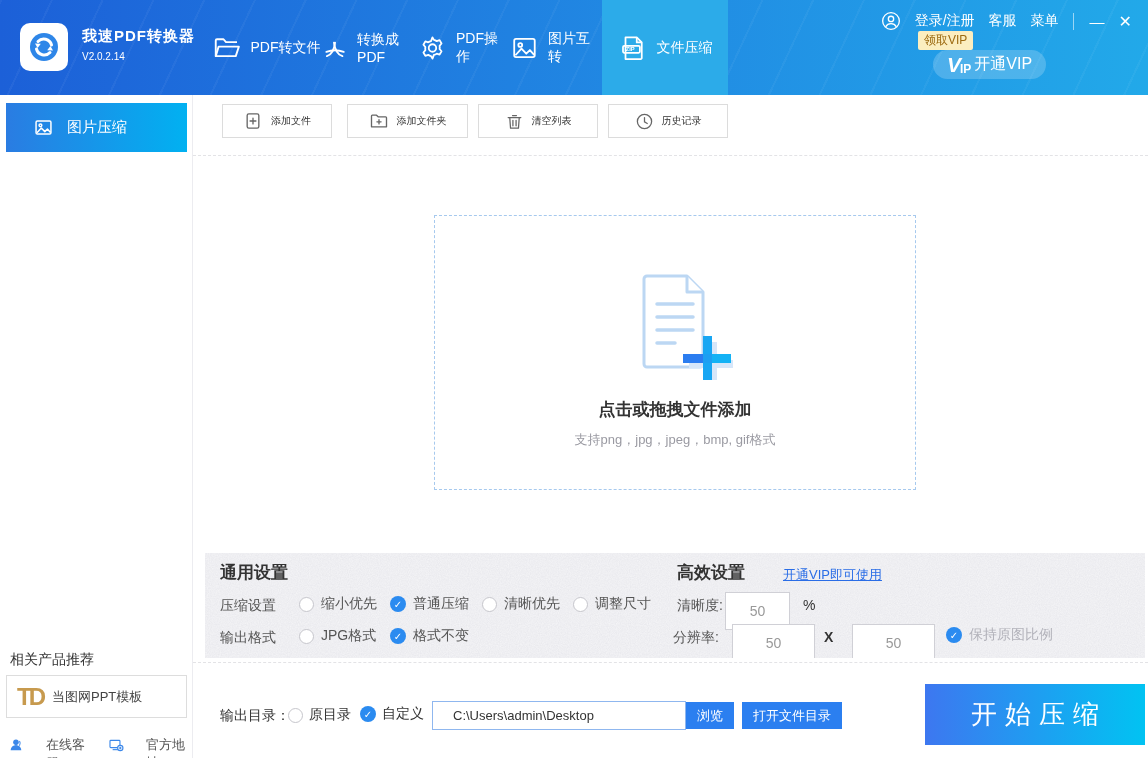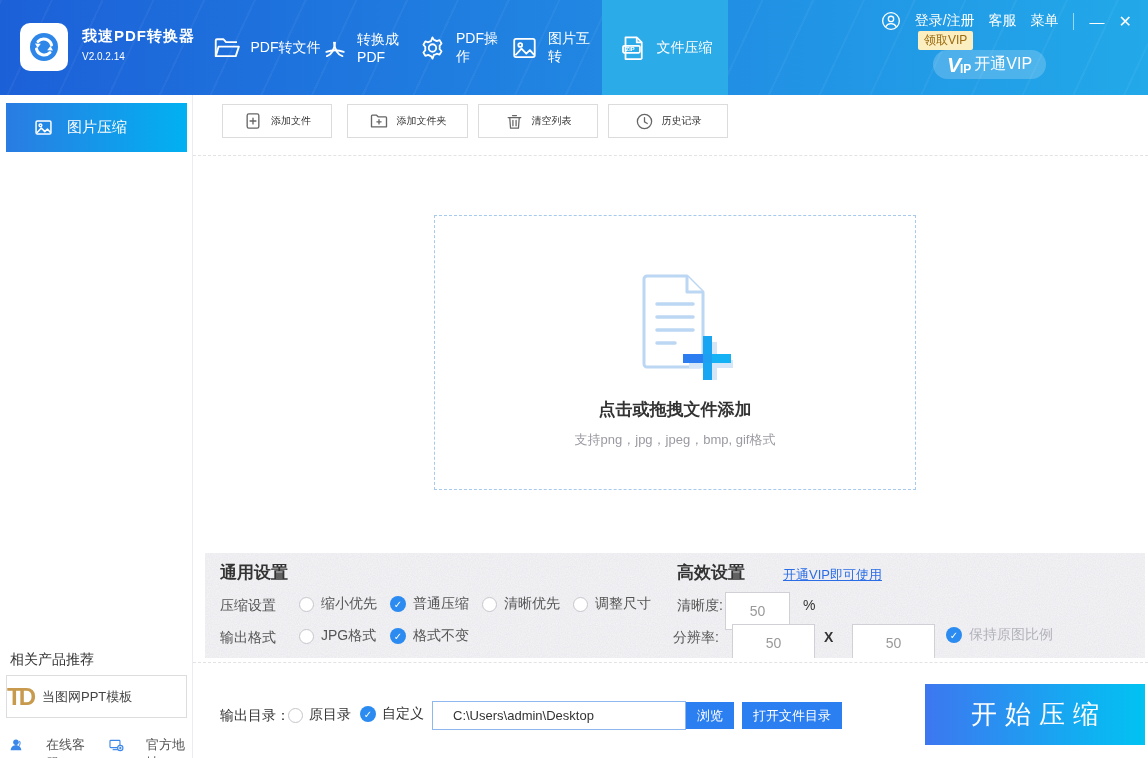--- a/index.html
+++ b/index.html
@@ -34,21 +34,21 @@
   .vip-ip{font-size:12px;font-weight:bold;margin:8px 3px 0 -1px;line-height:1}
   .vip-txt{font-size:16px}
 
   
   .sidebar{position:absolute;left:0;top:95px;width:193px;height:663px;background:#fff;border-right:1px solid #ececf0}
   .side-active{position:absolute;left:6px;top:8px;width:181px;height:49px;
     background:linear-gradient(90deg,#2a7ce2,#01b1f1);display:flex;align-items:center;gap:13px;
     padding-left:27px;color:#fff;font-size:15px;cursor:pointer}
   .promo-title{position:absolute;left:10px;top:556px;font-size:14px;color:#333}
   .promo-card{position:absolute;left:6px;top:580px;width:181px;height:43px;border:1px solid #ddd;background:#fff;
-    display:flex;align-items:center;gap:9px;font-size:13px;color:#444;cursor:pointer}
+    display:flex;align-items:center;gap:9px;padding-left:10px;font-size:13px;color:#444;cursor:pointer}
   .td-logo{font-weight:bold;font-size:24px;color:#c79a4e;letter-spacing:-3px}
   .side-links{position:absolute;left:8px;top:641px;display:flex;gap:16px}
   .side-link{display:flex;align-items:flex-start;gap:22px;font-size:13px;color:#555;cursor:pointer}
 
   
   .toolbar-btn{position:absolute;top:104px;height:34px;border:1px solid #dcdcdc;background:#fff;
     display:flex;align-items:center;justify-content:center;gap:8px;font-size:10px;color:#333;cursor:pointer}
   .tb1{left:222px;width:110px}.tb2{left:347px;width:121px}.tb3{left:478px;width:120px}.tb4{left:608px;width:120px}
   .dash-sep{position:absolute;left:193px;top:155px;width:955px;border-top:1px dashed #e3e3e6}
   .dash-sep2{position:absolute;left:193px;top:662px;width:955px;border-top:1px dashed #e3e3e6}

